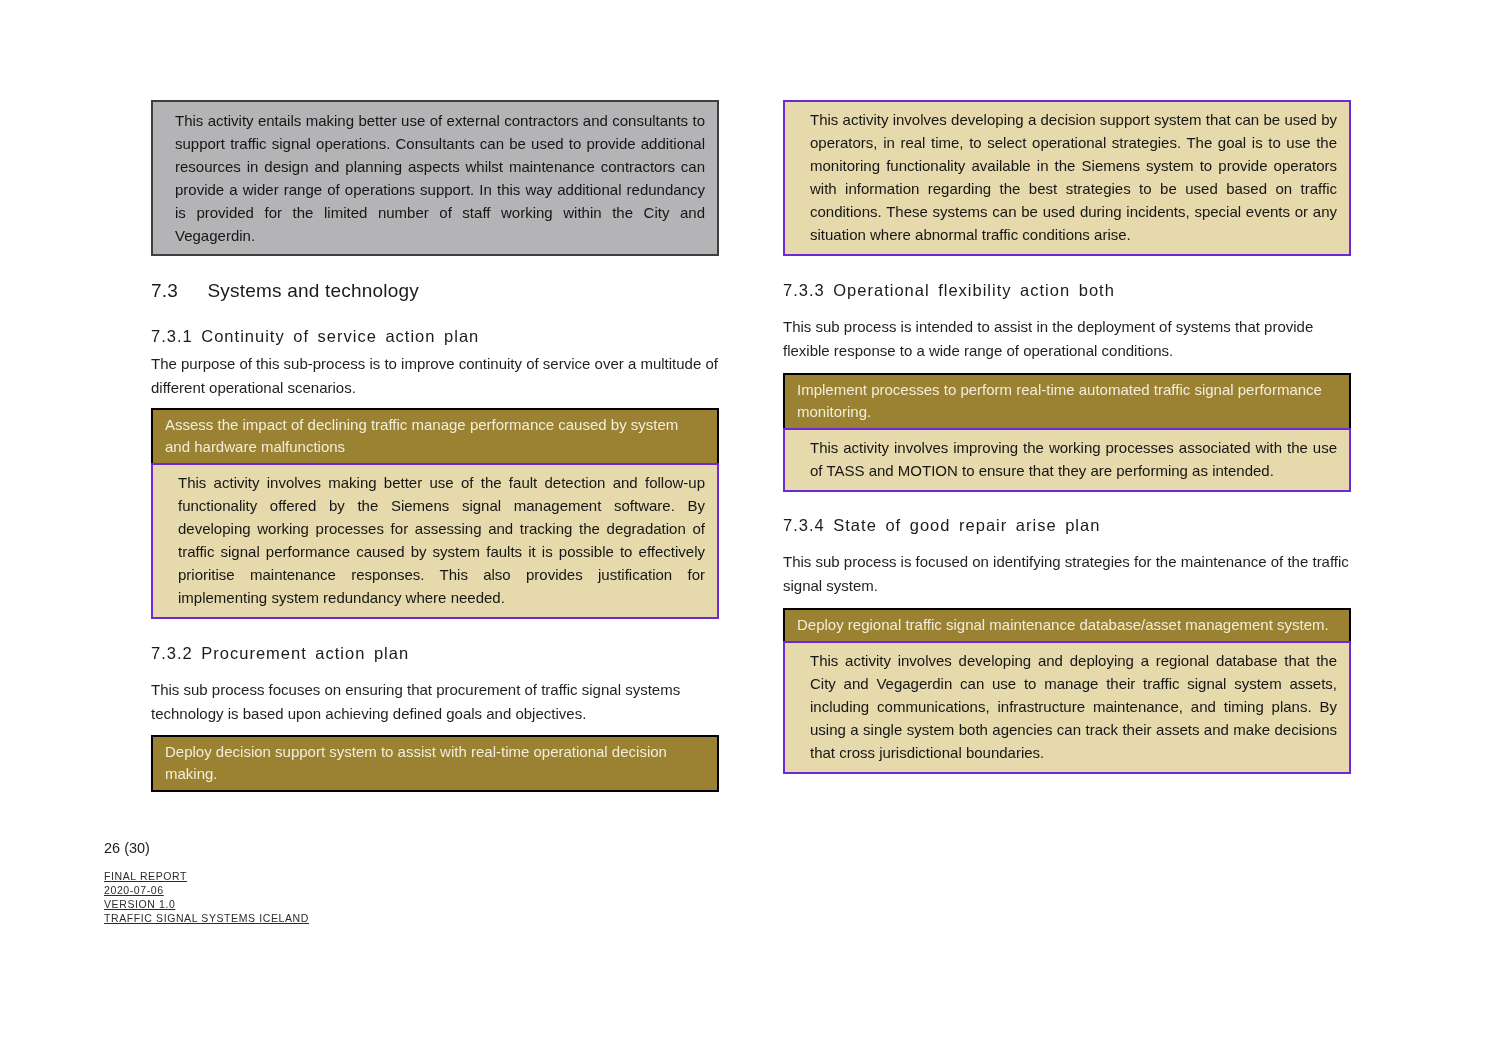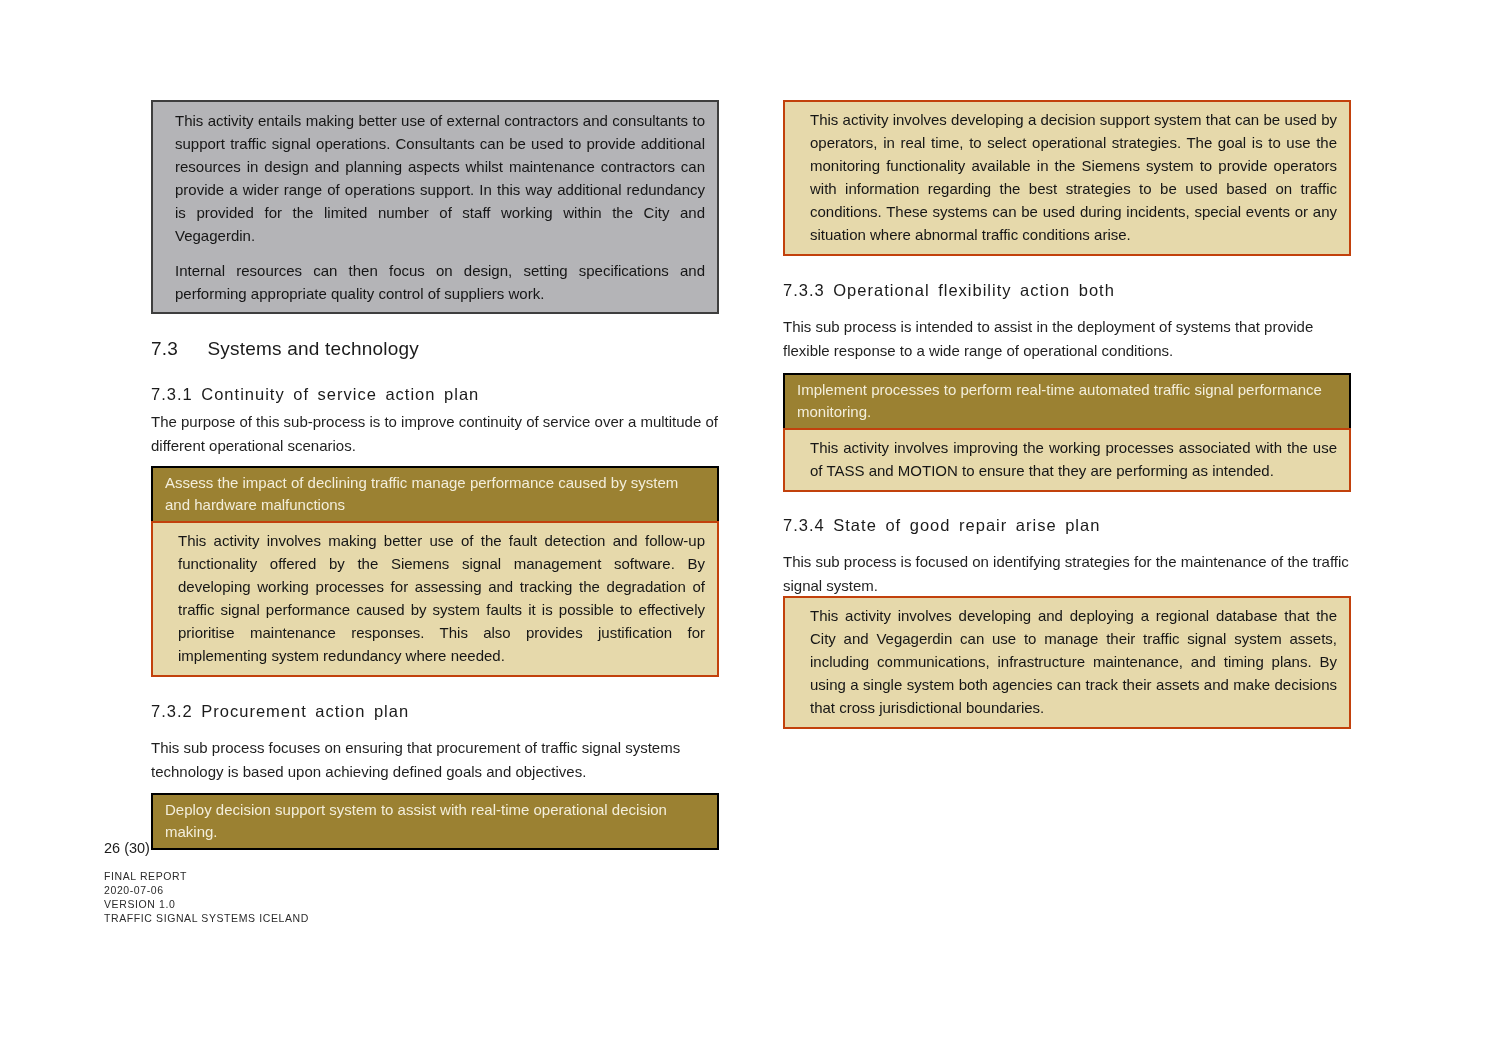--- a/index.html
+++ b/index.html
@@ -76,21 +76,21 @@
     padding: 4px 14px 5px 12px;
     font-size: 15px;
     line-height: 22px;
   }
   .gold-bar.m9  { margin-top: 9px; }
   .gold-bar.m10 { margin-top: 10px; }
 
   .tan-body {
     box-sizing: border-box;
     background: #e6d9ab;
-    border: 2px solid #c2410c;
+    border: 2px solid #6d28d9;
     padding: 6px 12px 8px 25px;
     font-size: 15px;
     line-height: 23px;
     text-align: justify;
     color: #161616;
   }
   .tan-body.attached { margin-top: -2px; }
 
   .footer {
     position: absolute;
@@ -100,32 +100,32 @@
   .footer .page-num {
     font-size: 14.5px;
     color: #1b1b1b;
   }
   .footer .meta {
     margin-top: 13px;
     font-size: 10.5px;
     line-height: 14px;
     letter-spacing: 0.6px;
     color: #2b2b2b;
+    text-decoration: underline;
   }
 </style>
 </head>
 <body>
 
 <div class="page">
 
   <div class="col col-left">
 
     <div class="gray-box">
       <p>This activity entails making better use of external contractors and consultants to support traffic signal operations.  Consultants can be used to provide additional resources in design and planning aspects whilst maintenance contractors can provide a wider range of operations support. In this way additional redundancy is provided for the limited number of staff working within the City and Vegagerdin.</p>
-      <p>Internal resources can then focus on design, setting specifications and performing appropriate quality control of suppliers work.</p>
     </div>
 
     <h2 class="sec">
       <span class="sec-num">7.3</span>
       <span>Systems and technology</span>
     </h2>
 
     <h3 class="sub">7.3.1 Continuity of service action plan</h3>
     <p class="intro m14">The purpose of this sub-process is to improve continuity of service over a multitude of different operational scenarios.</p>
 
@@ -145,20 +145,21 @@
 
     <h3 class="sub">7.3.3 Operational flexibility action both</h3>
     <p class="intro">This sub process is intended to assist in the deployment of systems that provide flexible response to a wide range of operational conditions.</p>
 
     <div class="gold-bar m10">Implement processes to perform real-time automated traffic signal performance monitoring.</div>
     <div class="tan-body attached">This activity involves improving the working processes associated with the use of TASS and MOTION to ensure that they are performing as intended.</div>
 
     <h3 class="sub m23">7.3.4 State of good repair arise plan</h3>
     <p class="intro">This sub process is focused on identifying strategies for the maintenance of the traffic signal system.</p>
 
+    <div class="gold-bar m10">Deploy regional traffic signal maintenance database/asset management system.</div>
     <div class="tan-body attached">This activity involves developing and deploying a regional database that the City and Vegagerdin can use to manage their traffic signal system assets, including communications, infrastructure maintenance, and timing plans.  By using a single system both agencies can track their assets and make decisions that cross jurisdictional boundaries.</div>
 
   </div>
 
   <div class="footer">
     <div class="page-num">26 (30)</div>
     <div class="meta">
       <div>FINAL REPORT</div>
       <div>2020-07-06</div>
       <div>VERSION 1.0</div>

